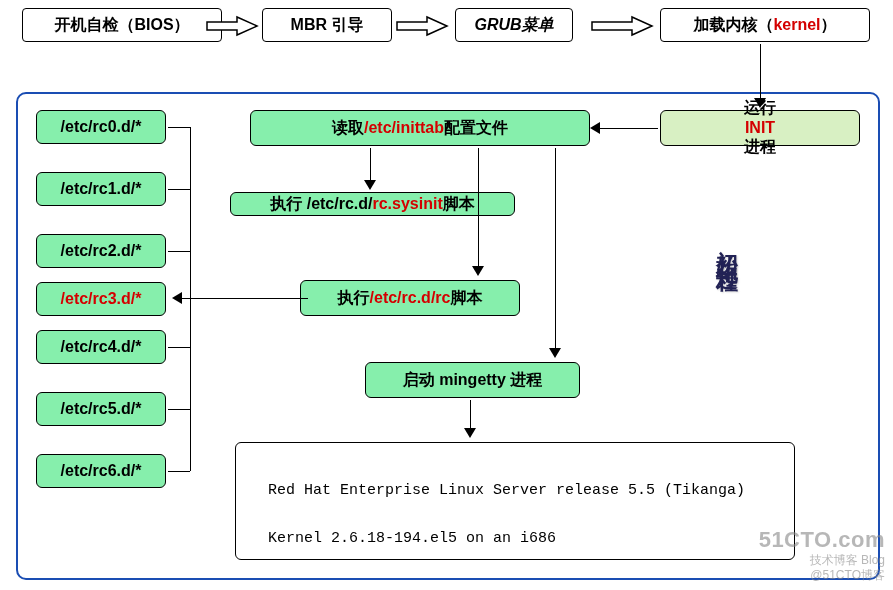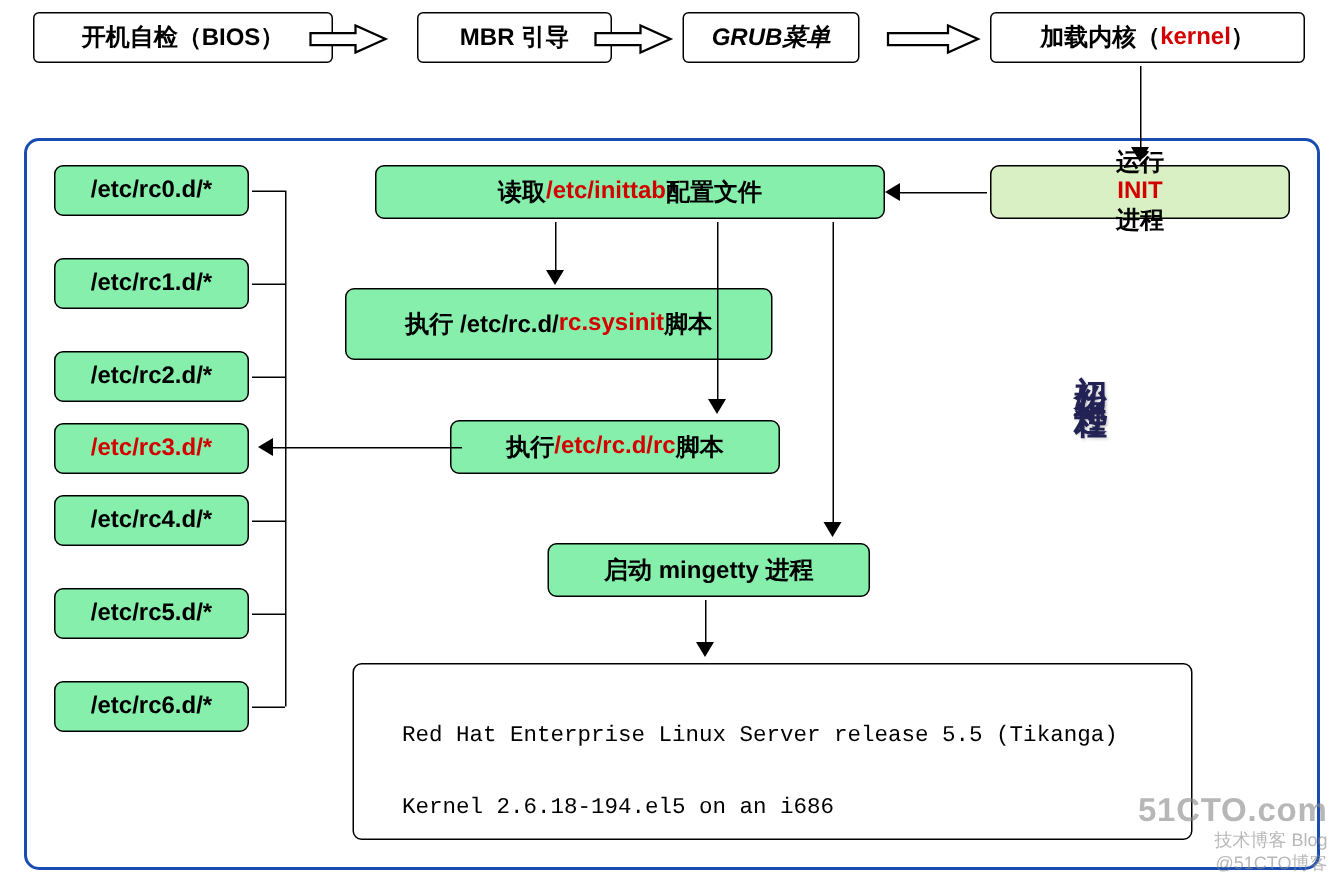--- a/index.html
+++ b/index.html
@@ -100,21 +100,21 @@
   .watermark .big {
     font-size: 22px;
     font-weight: 900;
     letter-spacing: 0.5px;
   }
 </style>
 </head>
 <body>
 
 <div class="box plain" style="left:22px; top:8px; width:200px; height:34px;">开机自检（BIOS）</div>
-<div class="box plain" style="left:262px; top:8px; width:130px; height:34px;margin-left:16px;">MBR 引导</div>
+<div class="box plain" style="left:262px; top:8px; width:130px; height:34px;">MBR 引导</div>
 <div class="box plain" style="left:455px; top:8px; width:118px; height:34px;font-style:italic;">GRUB菜单</div>
 <div class="box plain" style="left:660px; top:8px; width:210px; height:34px;">
   <span>加载内核（</span>
     <span class="red">kernel</span>
     <span>）</span>
 </div>
 
 <svg class="harrow-outline" style="left:205px; top:15px; width:55px; height:22px;" viewBox="0 0 55 22">
   <polygon points="2,7 32,7 32,2 52,11 32,20 32,15 2,15" fill="#fff" stroke="#000" stroke-width="1.5"></polygon>
 </svg>
@@ -141,21 +141,21 @@
 
 <div class="box cyan" style="left:250px; top:110px; width:340px; height:36px;text-align:center;">
   <span>读取</span>
     <span class="red">/etc/inittab</span>
     <span>配置文件</span>
 </div>
 
 <div class="arrow-v" style="left:370px; top:148px; height:34px;"></div>
 <div class="arrow-head-d" style="left:364px; top:180px;"></div>
 
-<div class="box cyan" style="left:230px; top:192px; width:285px; height:48px;">
+<div class="box cyan" style="left:230px; top:192px; width:285px; height:24px;">
   <span>执行 /etc/rc.d/</span>
     <span class="red">rc.sysinit</span>
     <span> 脚本</span>
 </div>
 
 <div class="arrow-v" style="left:478px; top:148px; height:120px;"></div>
 <div class="arrow-head-d" style="left:472px; top:266px;"></div>
 
 <div class="box cyan" style="left:300px; top:280px; width:220px; height:36px;align-items:center;">
   <span>执行</span>

